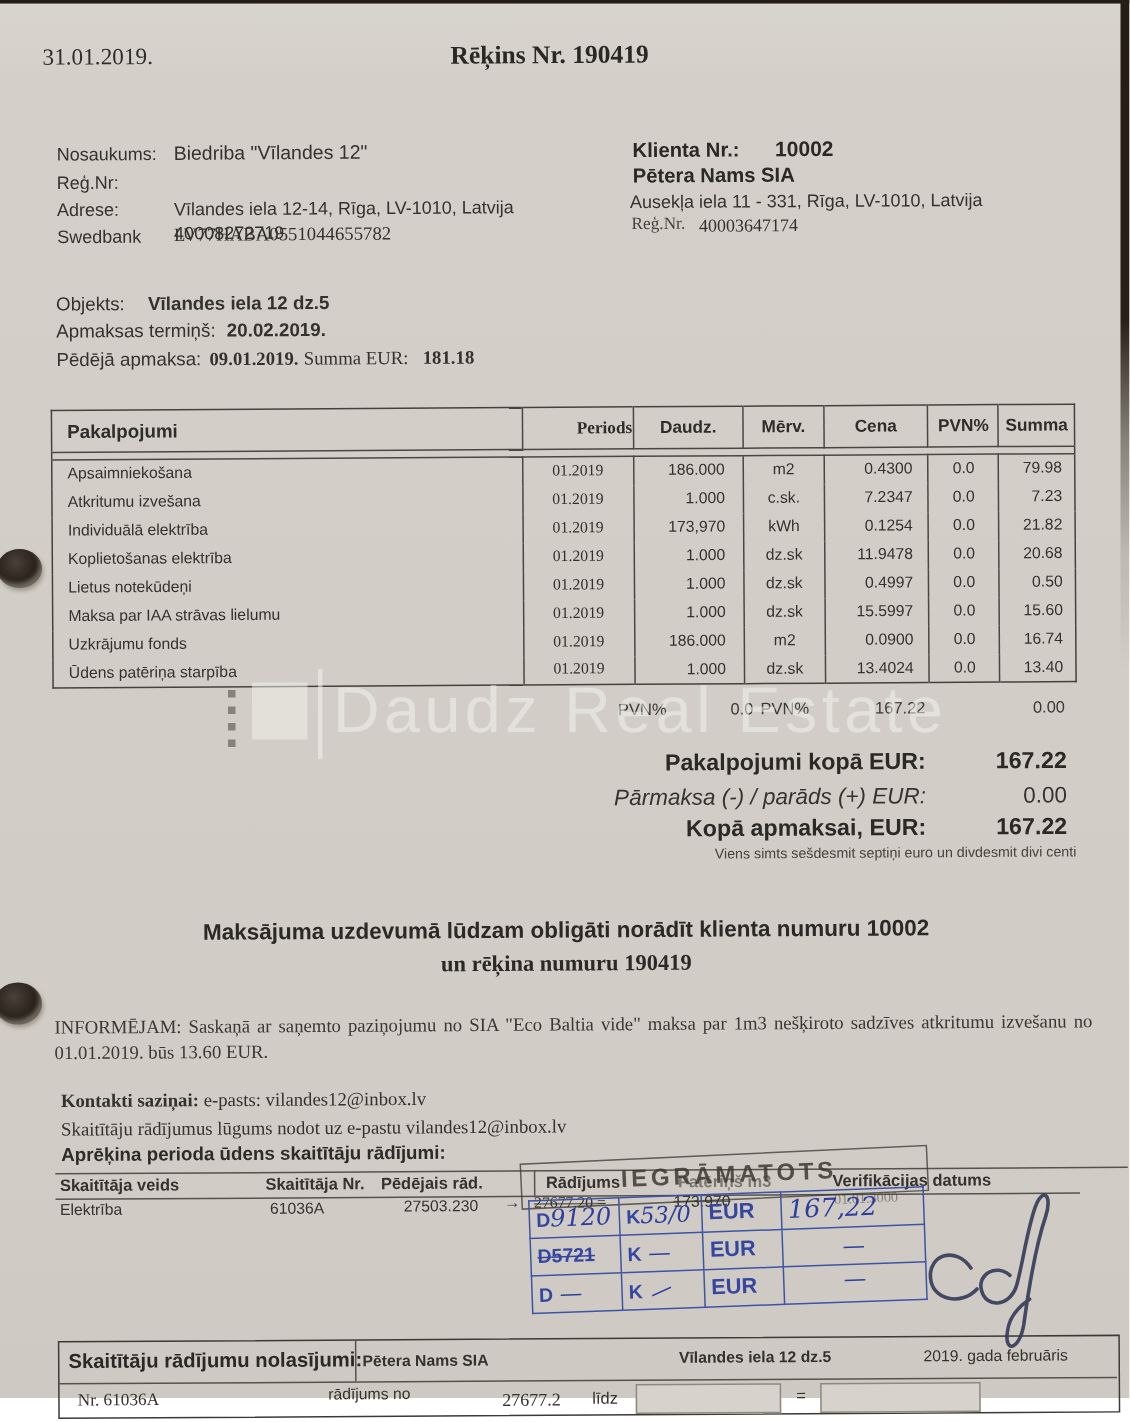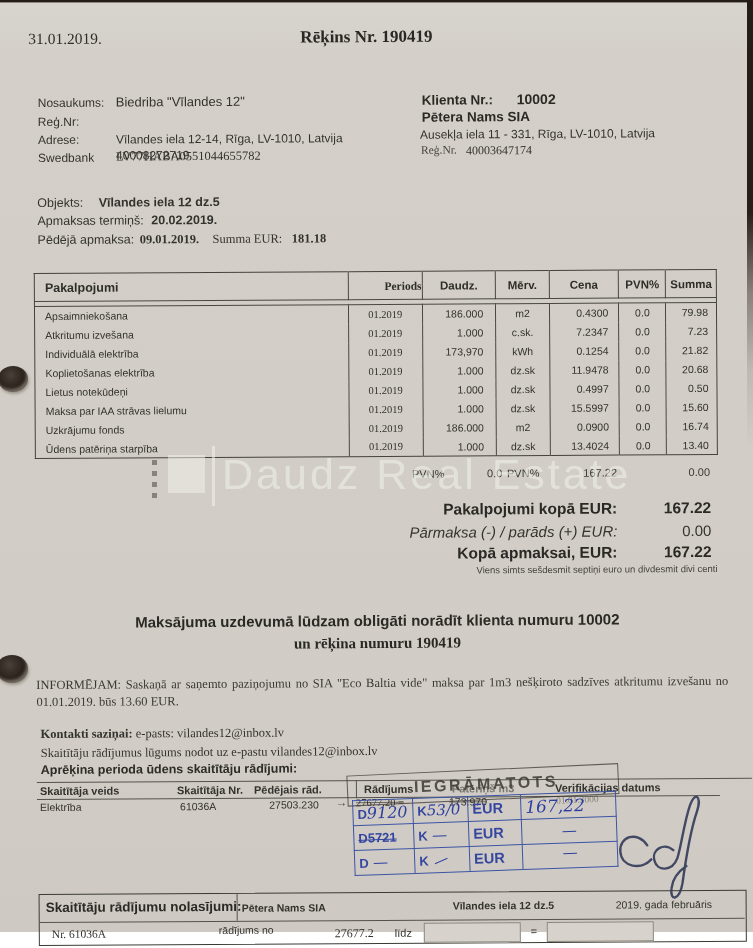--- a/index.html
+++ b/index.html
@@ -122,21 +122,21 @@
       <span>Objekts:</span>
       <span class="b" style="margin-left:12px;">Vīlandes iela 12 dz.5</span>
     </div>
     <div class="abs s" style="left:39px; top:212px; font-size:12.5px;">
       <span>Apmaksas termiņš:</span>
       <span class="b" style="margin-left:4px;">20.02.2019.</span>
     </div>
     <div class="abs s" style="left:39px; top:231px; font-size:12.5px;">
       <span>Pēdējā apmaksa:</span>
       <span class="f b" style="margin-left:2px;">09.01.2019.</span>
-      <span class="f" style="margin-left:10px;">Summa EUR:</span>
+      <span class="f" style="margin-left:0;">Summa EUR:</span>
       <span class="f b" style="margin-left:6px;">181.18</span>
     </div>
 
     <table class="svc">
       <colgroup>
         <col style="width:328px">
           <col style="width:55px">
           <col style="width:75px">
         <col style="width:55px">
           <col style="width:71px">

